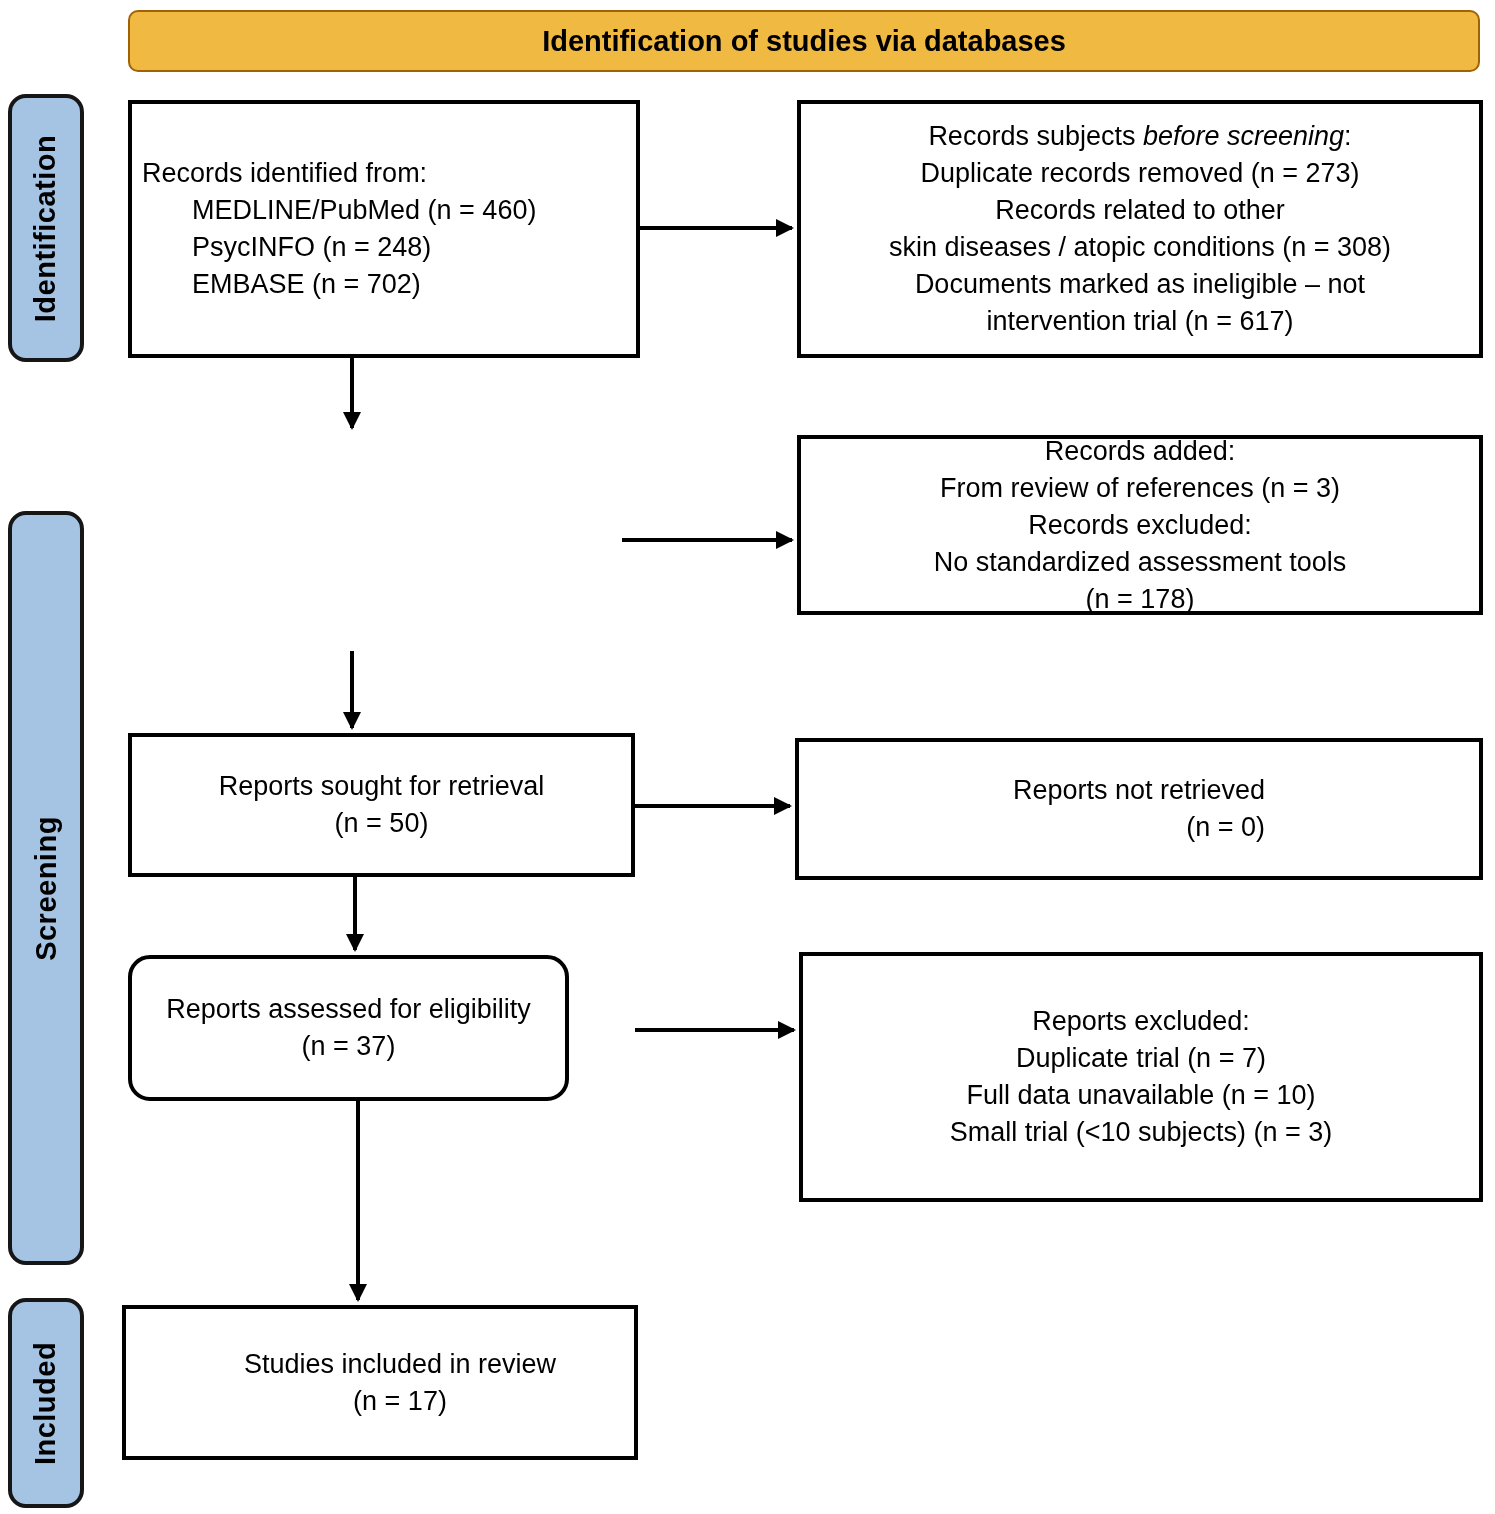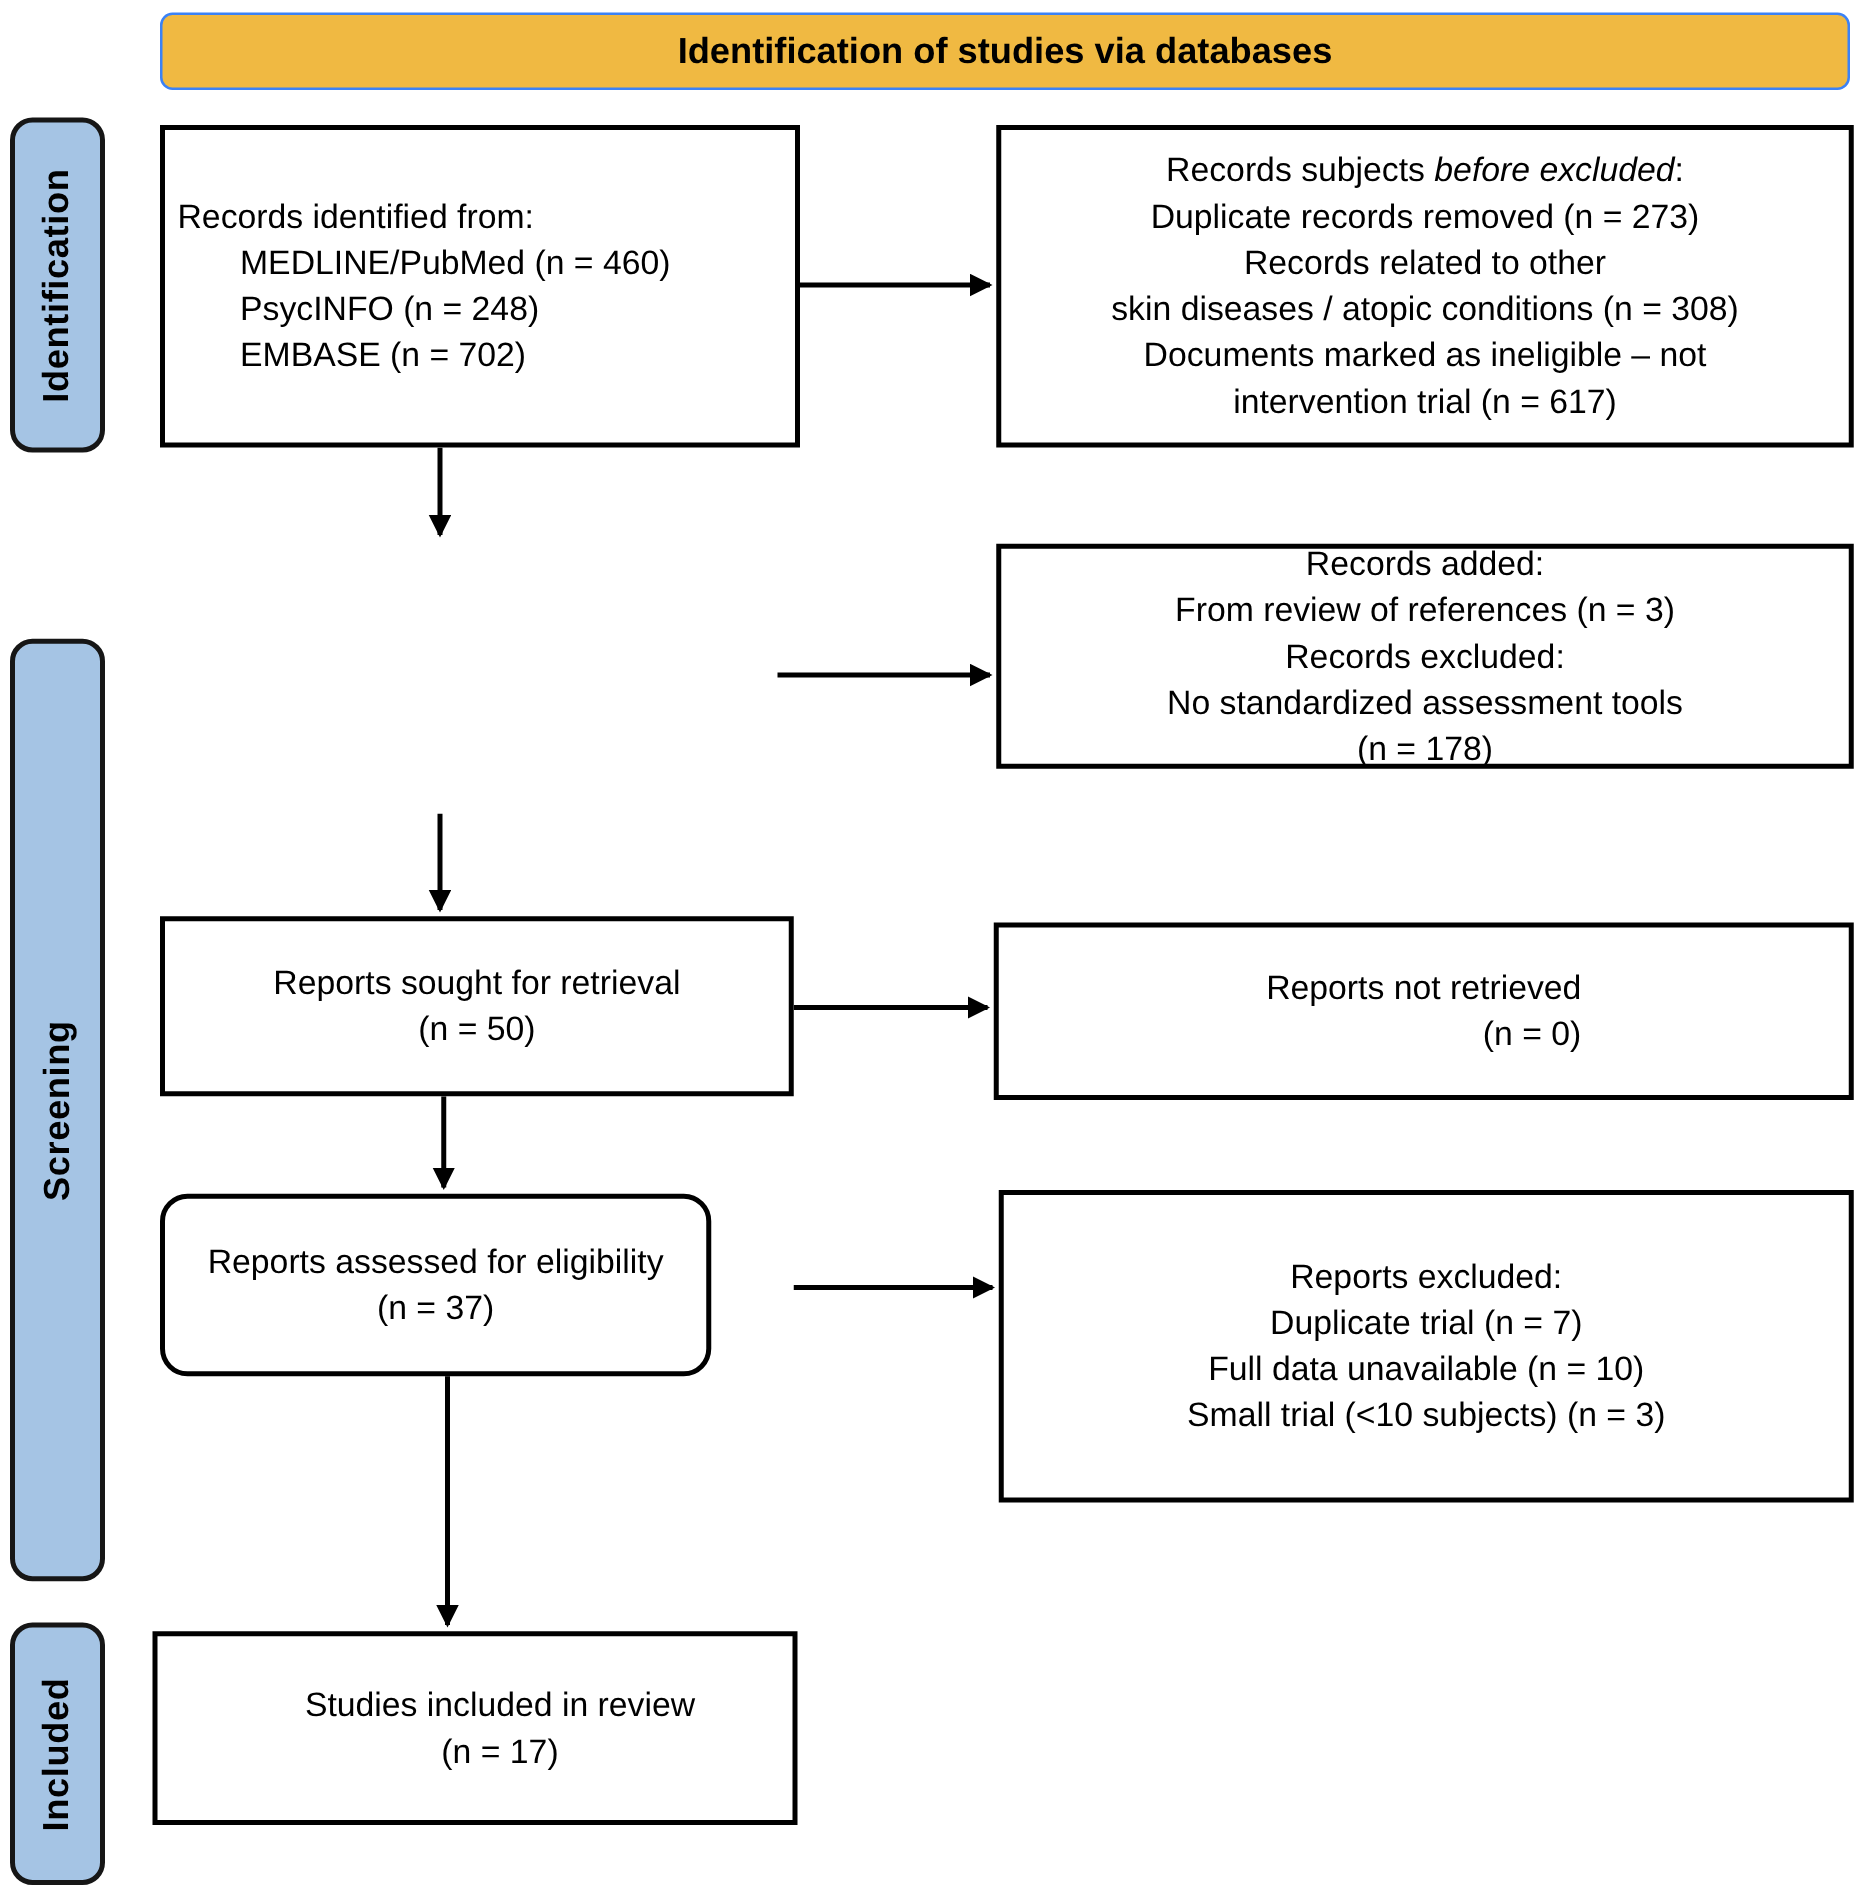--- a/index.html
+++ b/index.html
@@ -16,21 +16,21 @@
     position: absolute;
     left: 0; top: 0;
     width: 1495px; height: 1514px;
     z-index: 1;
   }
   .banner {
     position: absolute;
     left: 128px; top: 10px;
     width: 1352px; height: 62px;
     background: #F0B942;
-    border: 2px solid #3b82f6;
+    border: 2px solid #a16207;
     border-radius: 10px;
     box-sizing: border-box;
     display: flex; align-items: center; justify-content: center;
     font-weight: bold; font-size: 29px;
     z-index: 2;
   }
   .side {
     position: absolute;
     left: 8px; width: 76px;
     background: #A5C4E4;
@@ -114,21 +114,21 @@
     <div>
       <div>Records identified from:</div>
       <div class="lines indent">MEDLINE/PubMed (n = 460)
 PsycINFO (n = 248)
 EMBASE (n = 702)</div>
     </div>
   </div>
 
   <div class="box b2">
     <div>
-      <div><span>Records subjects </span><span class="italic">before excluded</span><span>:</span></div>
+      <div><span>Records subjects </span><span class="italic">before screening</span><span>:</span></div>
       <div class="lines">Duplicate records removed (n = 273)
 Records related to other
 skin diseases / atopic conditions (n = 308)
 Documents marked as ineligible – not
 intervention trial (n = 617)</div>
     </div>
   </div>
 
 
   <div class="box b4">

